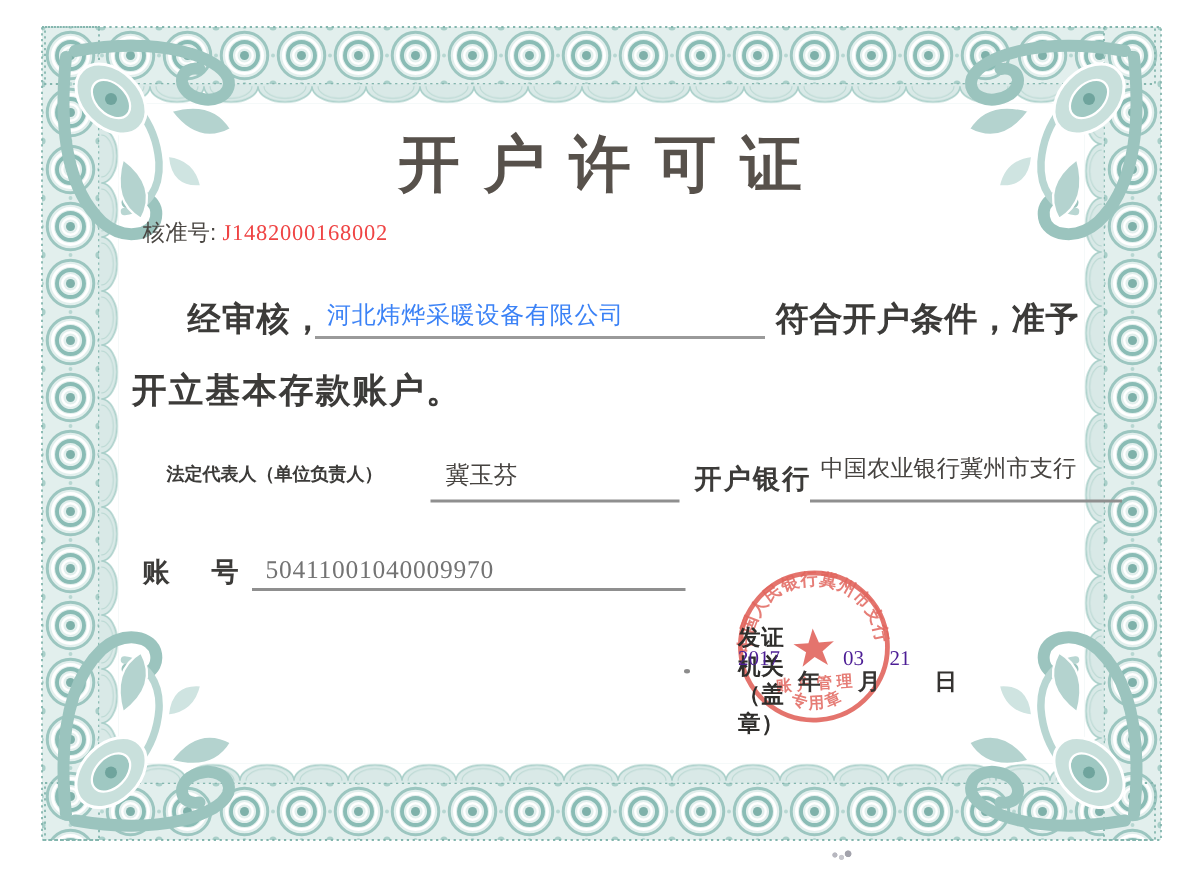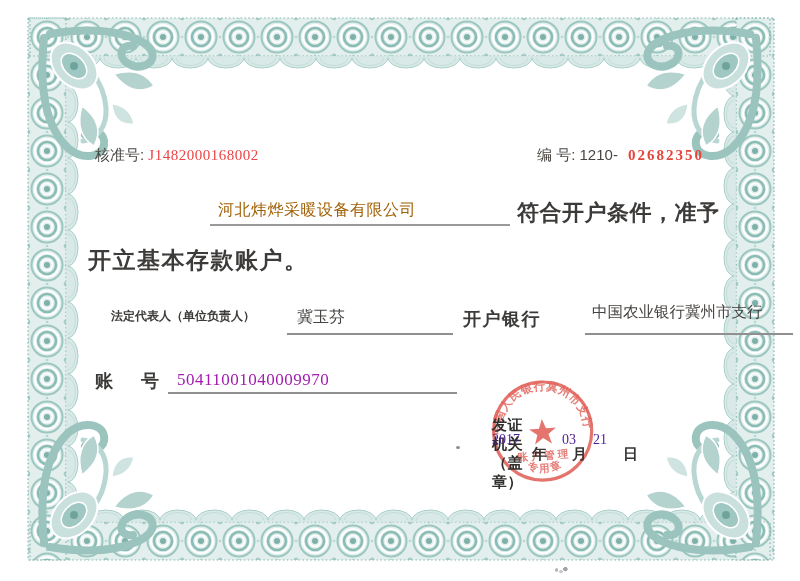--- a/index.html
+++ b/index.html
@@ -35,35 +35,35 @@
     color:var(--serial-red);letter-spacing:2px;margin-left:6px;
   }
   .body-bold{font-weight:700;color:#3c3b39;}
   .review-prefix{position:absolute;left:125px;top:198px;font-size:22px;letter-spacing:1px;}
   .company-line{
     position:absolute;left:210px;top:194px;width:300px;height:30px;
     border-bottom:2px solid #9a9a9a;
   }
   .company-line span{
     position:absolute;left:8px;bottom:3px;font-size:16px;
-    font-family:"Liberation Serif","DejaVu Serif",serif;color:#a16207;letter-spacing:.5px;white-space:nowrap;
+    font-family:"Liberation Serif","DejaVu Serif",serif;color:#3b82f6;letter-spacing:.5px;white-space:nowrap;
   }
   .review-suffix{position:absolute;left:517px;top:198px;font-size:22px;letter-spacing:.5px;}
   .review-line2{position:absolute;left:88px;top:245px;font-size:23px;letter-spacing:1.5px;}
 
   .rep-label{position:absolute;left:95px;top:308px;font-size:12px;margin-left:16px;}
   .rep-line{position:absolute;left:287px;top:304px;width:166px;height:29px;border-bottom:2px solid var(--underline-gray);}
   .rep-line span{position:absolute;left:10px;bottom:5px;font-size:16px;font-family:Liberation Serif, serif;color:#464340;}
   .bank-label{position:absolute;left:463px;top:307px;font-size:18px;letter-spacing:1.5px;}
-  .bank-line{position:absolute;left:540px;top:300px;width:208px;height:33px;border-bottom:2px solid var(--underline-gray);margin-left:45px;}
+  .bank-line{position:absolute;left:540px;top:300px;width:208px;height:33px;border-bottom:2px solid var(--underline-gray);}
   .bank-line span{position:absolute;left:7px;top:2px;font-size:15.5px;font-family:"Liberation Serif","DejaVu Serif",serif;color:#464340;white-space:nowrap;}
 
   .acct-label{position:absolute;left:95px;top:369px;font-size:18px;letter-spacing:5px;}
   .acct-line{position:absolute;left:168px;top:364px;width:289px;height:28px;border-bottom:2px solid var(--underline-gray);}
-  .acct-line span{position:absolute;left:9px;bottom:2px;font-size:17px;font-family:"Liberation Serif","DejaVu Serif",serif;color:#a21caf;letter-spacing:.5px;}
+  .acct-line span{position:absolute;left:9px;bottom:2px;font-size:17px;font-family:"Liberation Serif","DejaVu Serif",serif;color:#737373;letter-spacing:.5px;}
 
   .stamp-wrap{position:absolute;left:488px;top:379px;z-index:1;mix-blend-mode:multiply;opacity:.88;transform:rotate(-4deg);}
   .stamp-red-stroke{stroke:var(--stamp-red);}
   .stamp-red-fill{fill:var(--stamp-red);}
   .stamp-text{fill:var(--stamp-red);font-family:"Liberation Sans","DejaVu Sans",sans-serif;font-weight:bold;}
 
   .issuer-block{position:absolute;z-index:3;color:#2f2e2c;}
   .issuer-label{position:absolute;left:492px;top:416px;font-size:15px;font-weight:700;letter-spacing:.5px;}
   .date-num{position:absolute;top:432px;font-size:14px;font-family:"Liberation Serif","DejaVu Serif",serif;color:#4c1d95;}
   .d-year{left:492px;} .d-month{left:562px;} .d-day{left:593px;}
@@ -172,32 +172,29 @@
       <polygon class="stamp-red-fill" opacity="0.9" points="55,40 58.5,49.5 68.5,49.5 60.5,55.5 63.5,65 55,59 46.5,65 49.5,55.5 41.5,49.5 51.5,49.5"></polygon>
       <text x="55" y="80" text-anchor="middle" class="stamp-text" font-size="10.5" letter-spacing="3" opacity="0.85">账户管理</text>
       <text class="stamp-text" font-size="10.5" letter-spacing="2" opacity="0.85">
         <textPath href="#arcBottom" startOffset="50%" text-anchor="middle">专用章</textPath>
       </text>
     </svg>
   </div>
 
   <div class="content">
 
+    <div class="title">开户许可证</div>
 
     <div class="meta-row approval">
       <span>核准号:</span>
       <span class="serif-val">J1482000168002</span>
     </div>
 
-    <div class="meta-row serial">
-      <span>编 号:</span>
-      <span>1210-</span>
-      <span class="serial-red">02682350</span>
-    </div>
-
+
+    <div class="review-prefix body-bold">经审核，</div>
 
     <div class="company-line">
       <span>河北炜烨采暖设备有限公司</span>
     </div>
 
     <div class="review-suffix body-bold">符合开户条件，准予</div>
 
     <div class="review-line2 body-bold">开立基本存款账户。</div>
 
     <div class="rep-label body-bold">法定代表人（单位负责人）</div>

